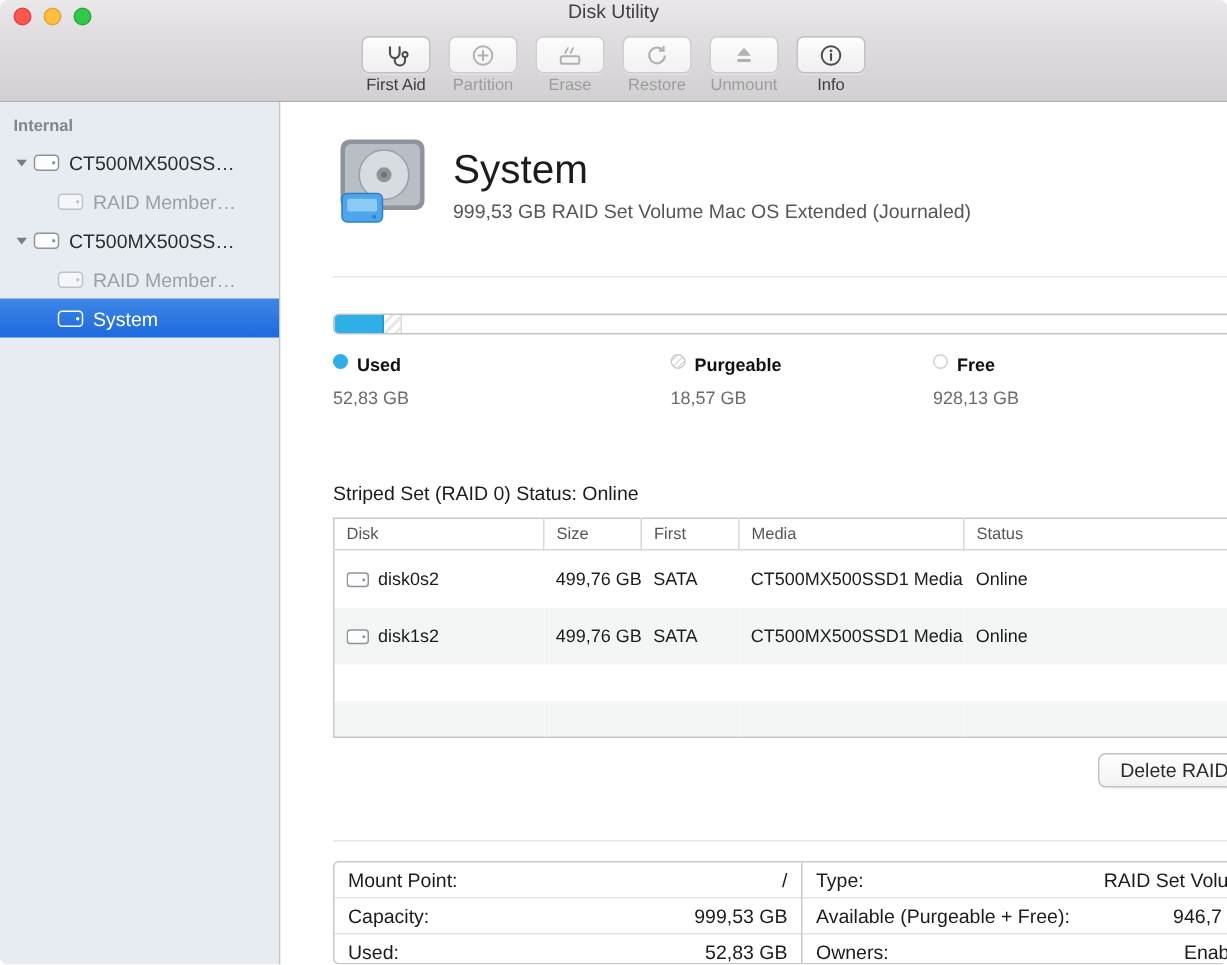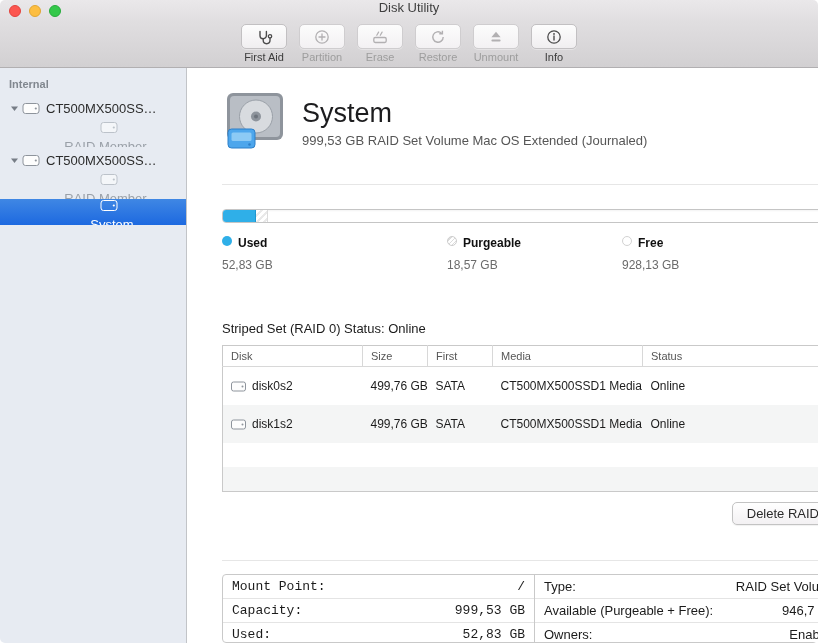--- a/index.html
+++ b/index.html
@@ -26,21 +26,21 @@
   .tb-btn.disabled .tb-label { color:#9d9d9d; }
 
   
   .body { flex:1; display:flex; min-height:0; }
 
   
   .sidebar { flex:0 0 187px; background:#e7ebf2; border-right:1px solid #c2c4c8; padding-top:8px; overflow:hidden; }
   .sb-section { font-size:11px; font-weight:bold; color:#81878f; padding:2px 0 5px 9px; }
   .sb-item { height:26px; display:flex; align-items:center; font-size:13px; color:#2c2c2c; }
   .sb-item .disclosure { width:16px; margin-left:6px; display:flex; justify-content:center; flex:0 0 16px; }
-  .sb-item.child { padding-left:38px;flex-direction:column; }
+  .sb-item.child { padding-left:38px; }
   .sb-icon { width:18px; height:13px; margin-right:6px; flex:0 0 18px; display:flex; }
   .sb-label { white-space:nowrap; overflow:hidden; }
   .sb-item.dimmed { color:#9aa0a8; }
   .sb-item.selected { background:linear-gradient(#3f87e4,#1d69e0); color:#fff; }
 
   
   .content { flex:1; background:#fff; padding:20px 36px 0 35px; display:flex; flex-direction:column; }
   .vol-header { display:flex; align-items:center; gap:14px; min-height:70px; }
   .vol-name { font-size:27px; font-weight:normal; color:#1c1c1e; }
   .vol-sub { font-size:13px; color:#565656; margin-top:4px; }
@@ -71,21 +71,21 @@
   .name-cell { display:flex; align-items:center; gap:6px; }
   .row-icon { width:15px; height:11px; flex:0 0 15px; display:flex; }
 
   .delete-row { display:flex; justify-content:flex-end; margin-top:10px; }
   .push-btn { font-size:13px; font-family:inherit; padding:0 14px; height:23px; border:1px solid #c3c3c3; border-radius:5px; background:linear-gradient(#ffffff,#f3f1f3); color:#2a2a2a; box-shadow:0 1px 1px rgba(0,0,0,.06); }
 
   .section-divider { height:1px; background:#e6e6e6; margin-top:35px; }
 
   .details { margin-top:13px; border:1px solid #c9c9c9; border-radius:4px; display:flex; overflow:hidden; }
   .details-col { flex:1; min-width:0; }
-  .details-col.left { border-right:1px solid #c9c9c9;font-family:Liberation Mono, monospace; }
+  .details-col.left { border-right:1px solid #c9c9c9; }
   .detail-row { display:flex; justify-content:space-between; align-items:center; height:24px; padding:0 9px; border-bottom:1px solid #e4e4e4; font-size:13px; color:#1b1b1b; }
   .detail-row:last-child { border-bottom:none; }
   .detail-label { white-space:nowrap; }
   .detail-value { white-space:nowrap; margin-left:8px; }
 </style>
 </head>
 <body>
 
 <div class="window">
 

